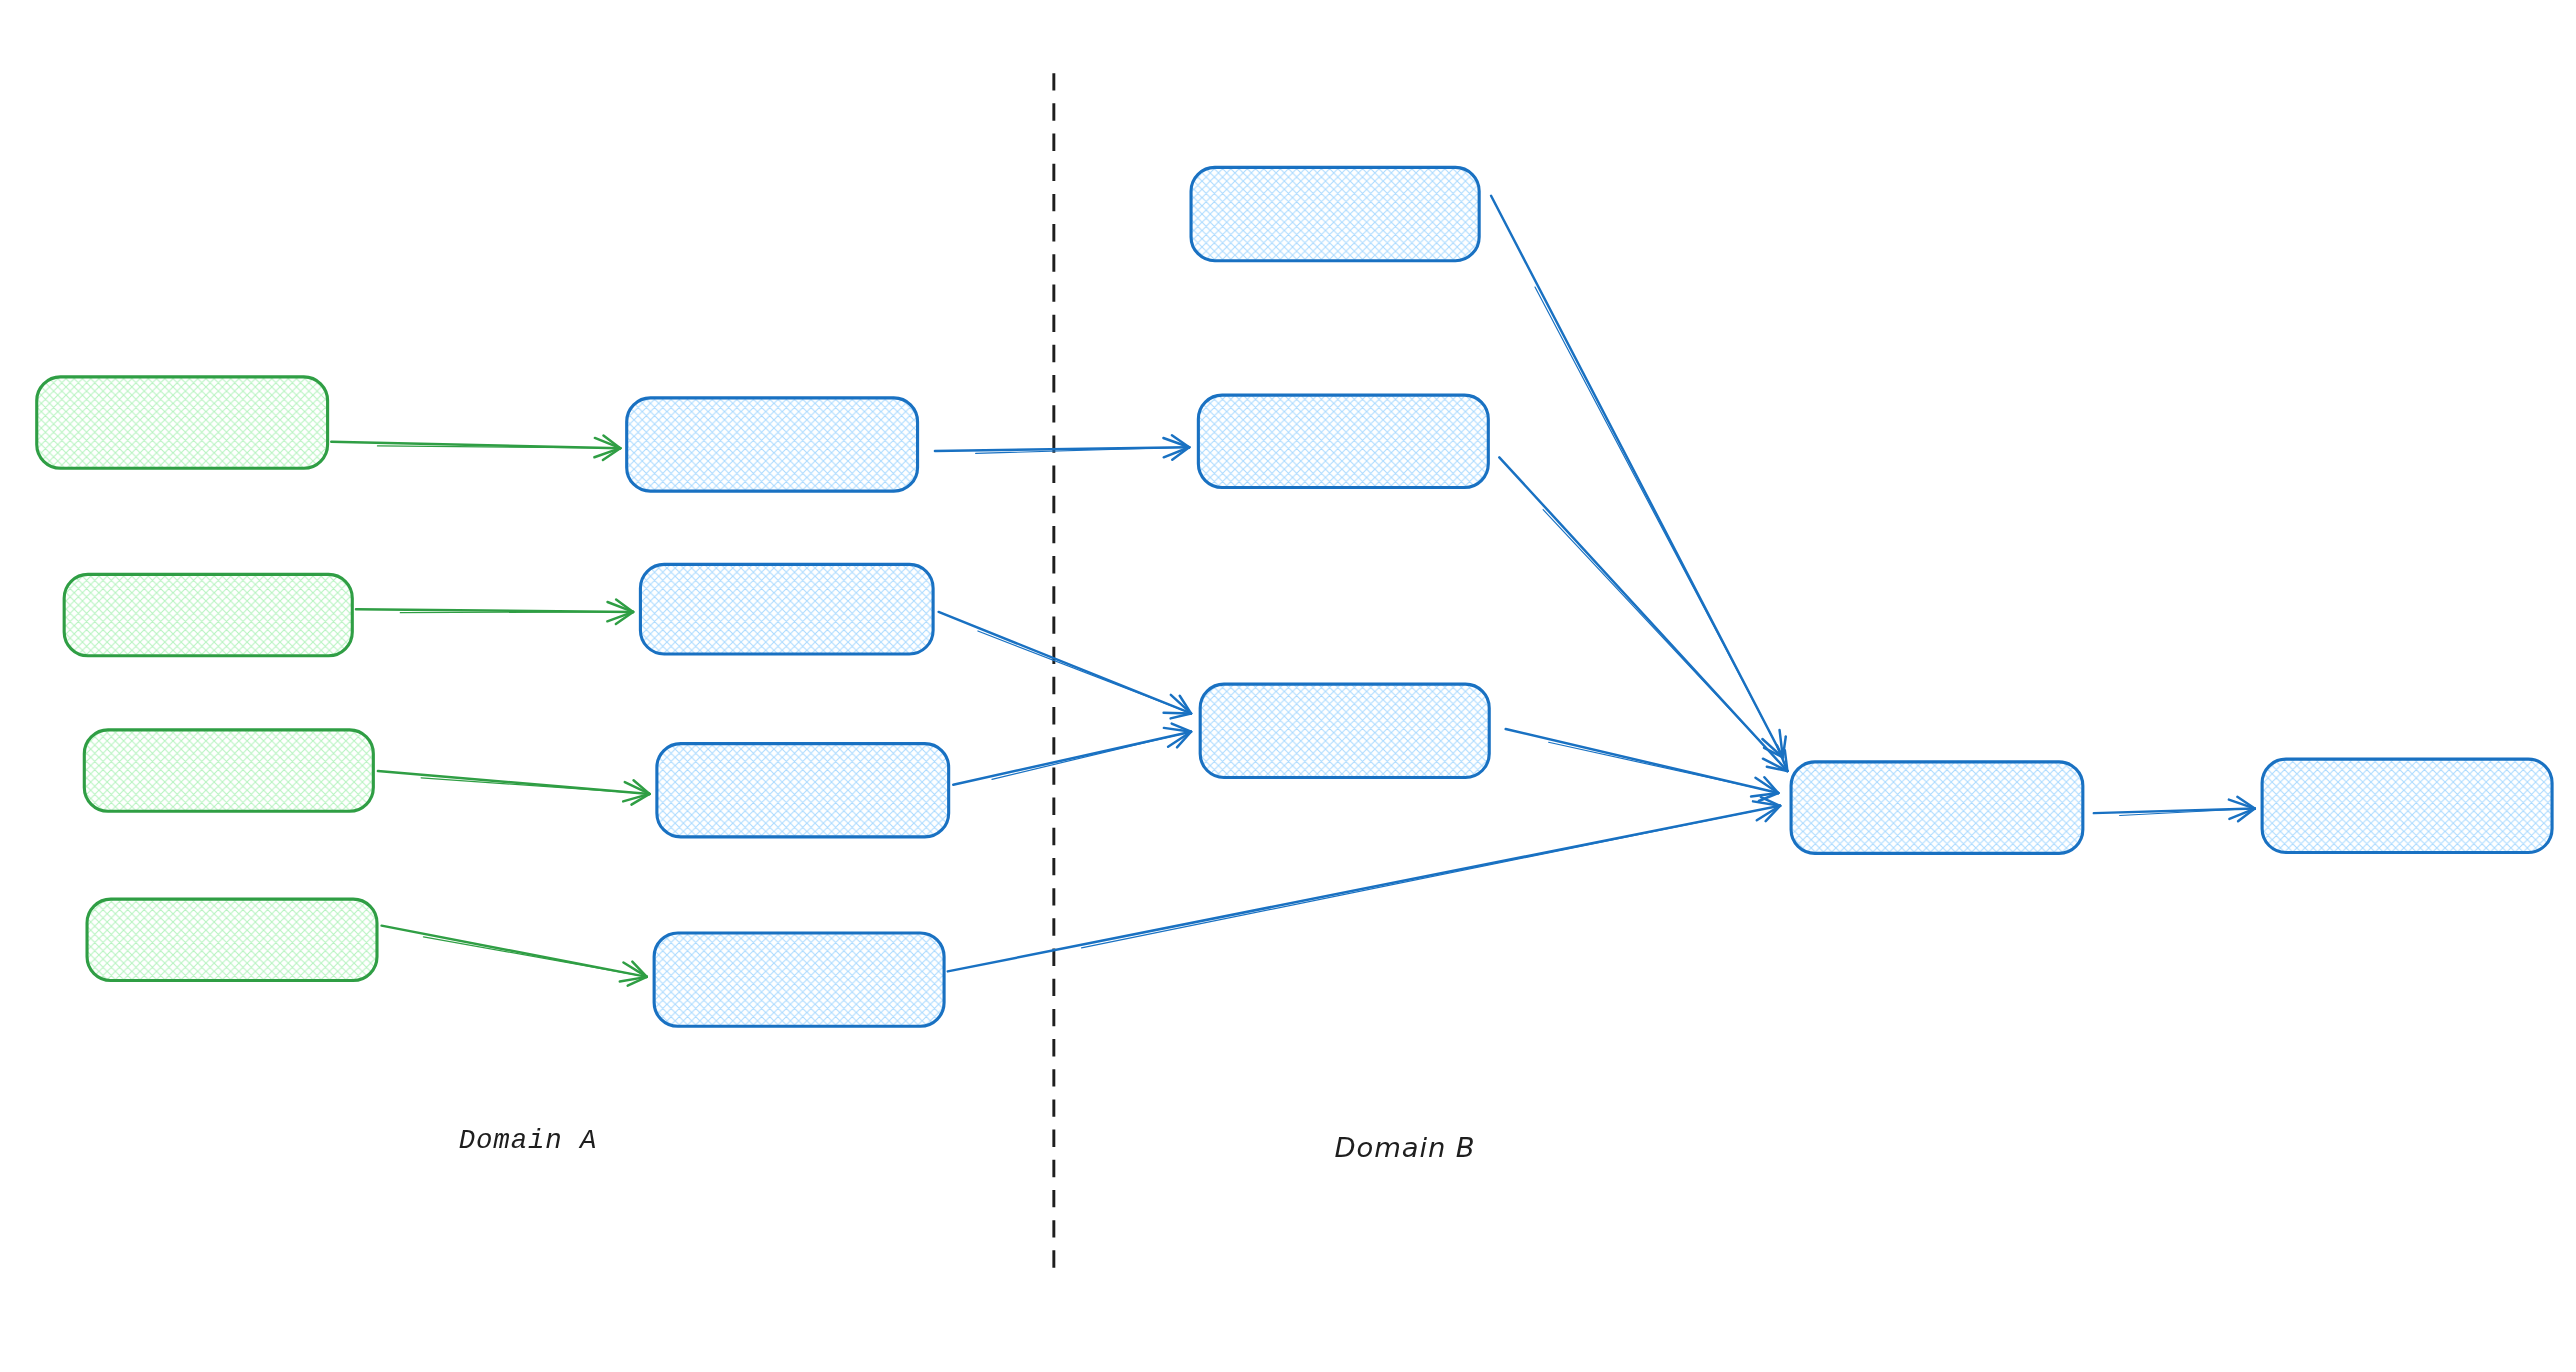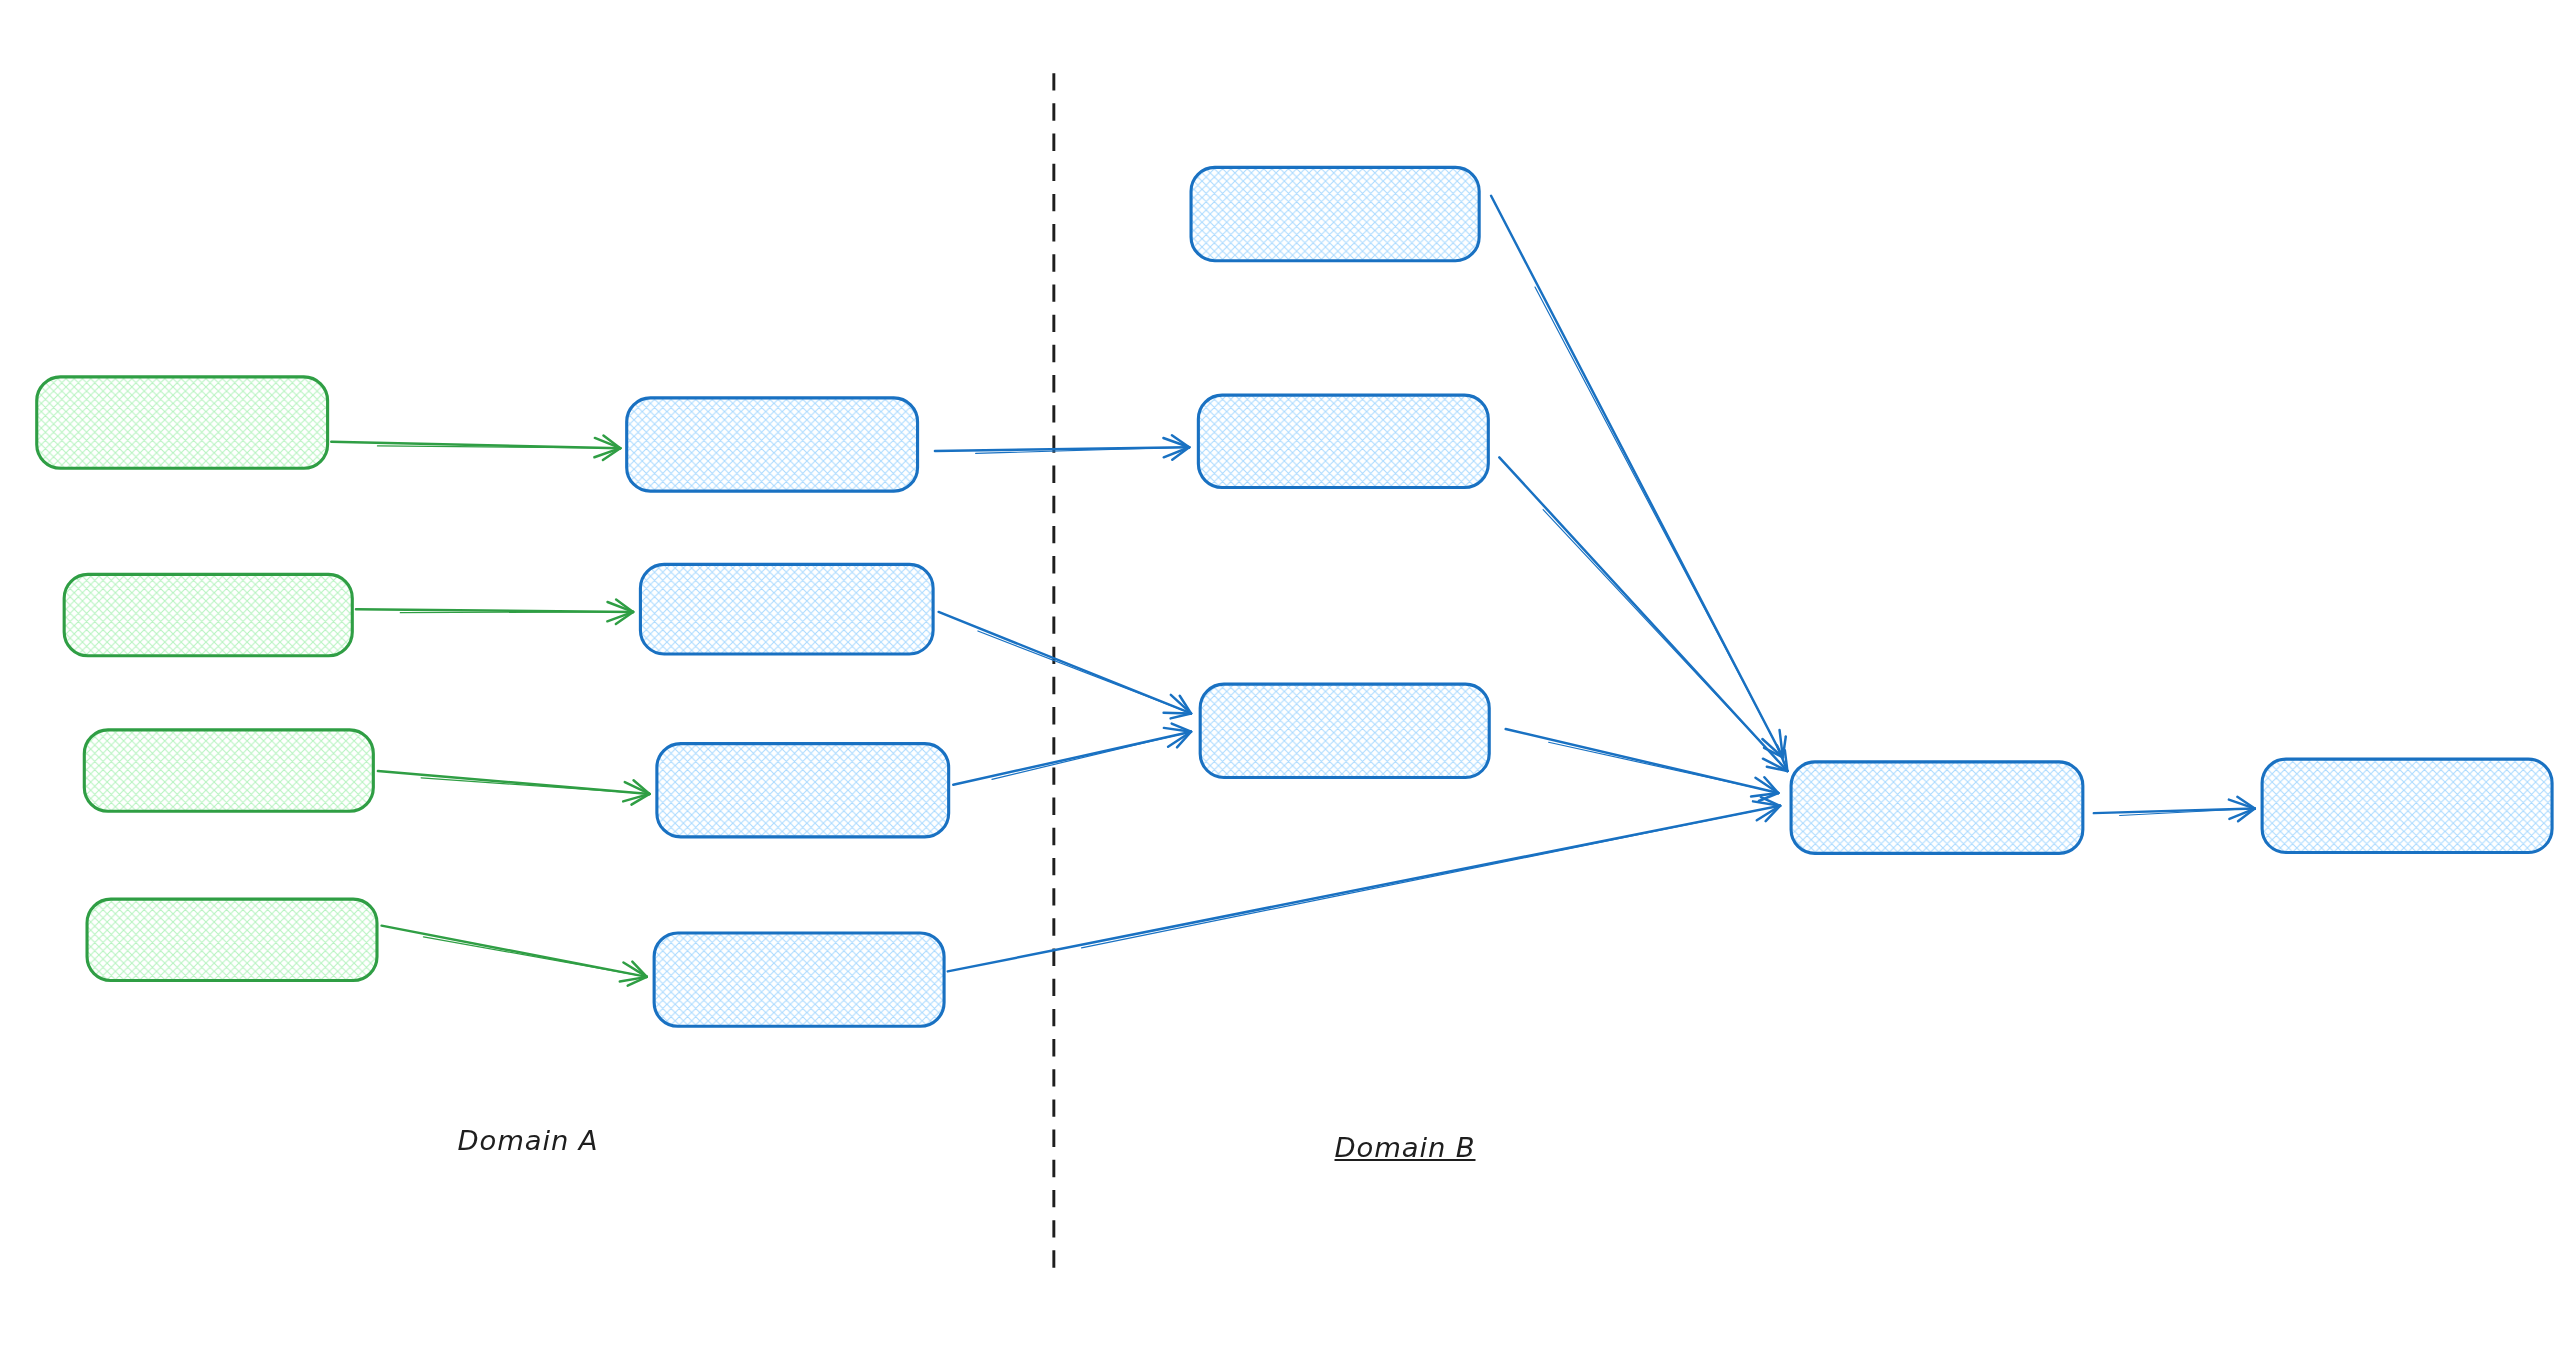--- a/index.html
+++ b/index.html
@@ -30,22 +30,22 @@
   .domain-label {
     position: absolute;
     transform: translateX(-50%);
     color: var(--label-text);
     font-size: 27.4px;
     font-weight: 500;
     letter-spacing: 0.9px;
     white-space: nowrap;
     font-style: oblique 6deg;
   }
-  #label-a { left: 528px; top: 1125px; }
-  #label-b { left: 1405px; top: 1132px; text-decoration: underline; }
+  #label-a { left: 528px; top: 1125px; font-family: Liberation Mono, monospace; }
+  #label-b { left: 1405px; top: 1132px; }
 </style>
 </head>
 <body style="background: rgb(255, 255, 255);">
 
 <div class="canvas">
   <svg id="diagram-svg" width="2576" height="1372" viewBox="0 0 2816 1500" xmlns="http://www.w3.org/2000/svg">
     <defs>
       <pattern id="hatchGreen" width="9" height="9" patternUnits="userSpaceOnUse">
         <path class="hatch-green" d="M0 9 L9 0 M-2 2 L2 -2 M7 11 L11 7 M0 0 L9 9 M-2 7 L2 11 M7 -2 L11 2"></path>
       </pattern>

